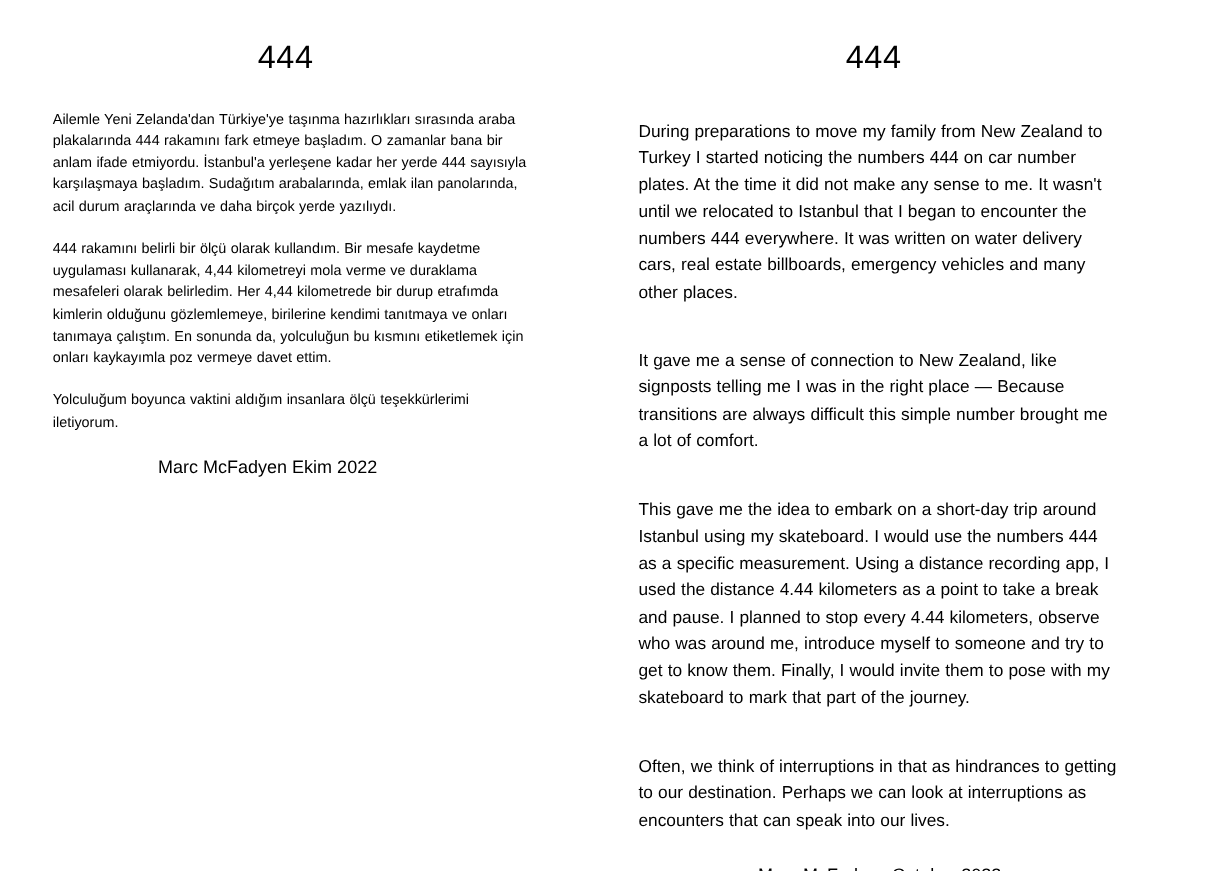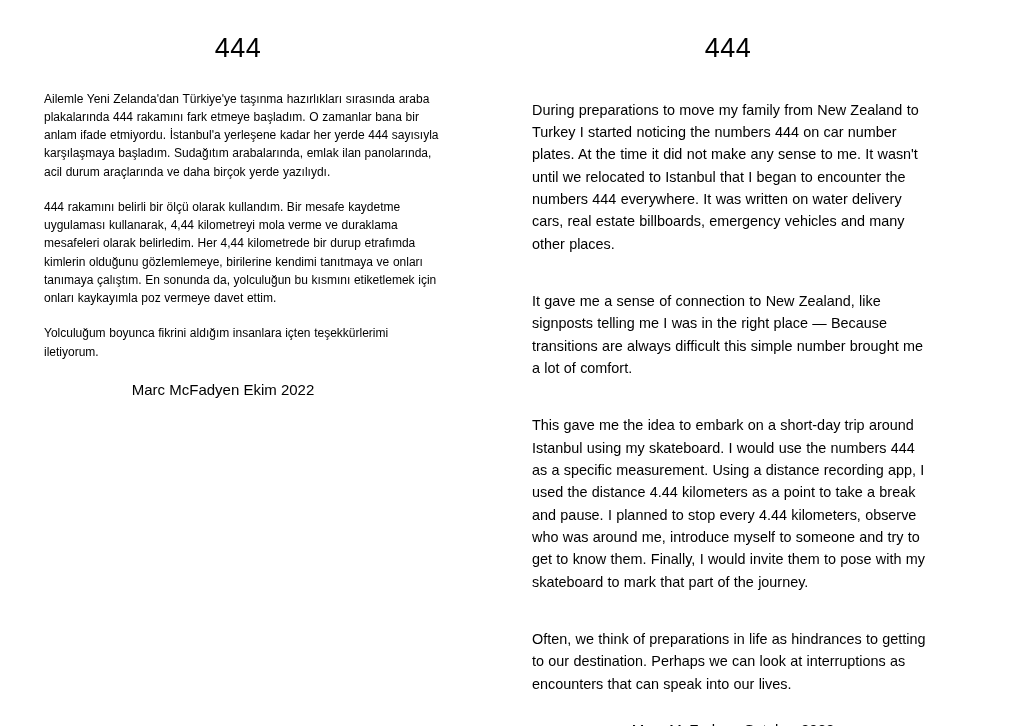--- a/index.html
+++ b/index.html
@@ -79,26 +79,26 @@
 </style>
 </head>
 <body>
 
 <div class="page">
 
   <div class="column left">
     <h1 class="col-title">444</h1>
     <p class="para">Ailemle Yeni Zelanda'dan Türkiye'ye taşınma hazırlıkları sırasında araba plakalarında 444 rakamını fark etmeye başladım. O zamanlar bana bir anlam ifade etmiyordu.  İstanbul'a yerleşene kadar her yerde 444 sayısıyla karşılaşmaya başladım. Sudağıtım arabalarında, emlak ilan panolarında, acil durum araçlarında ve daha birçok yerde yazılıydı.</p>
     <p class="para">444 rakamını belirli  bir ölçü olarak kullandım.  Bir mesafe kaydetme uygulaması kullanarak, 4,44 kilometreyi  mola verme ve duraklama mesafeleri olarak belirledim.  Her 4,44 kilometrede  bir durup etrafımda kimlerin  olduğunu gözlemlemeye, birilerine  kendimi  tanıtmaya ve onları  tanımaya çalıştım. En sonunda da, yolculuğun bu kısmını etiketlemek  için onları  kaykayımla poz vermeye davet ettim.</p>
-    <p class="para">Yolculuğum boyunca fikrini  aldığım insanlara içten  teşekkürlerimi iletiyorum.</p>
+    <p class="para">Yolculuğum boyunca vaktini  aldığım insanlara ölçü  teşekkürlerimi iletiyorum.</p>
     <p class="signature">Marc McFadyen Ekim 2022</p>
   </div>
 
   <div class="column right">
     <h1 class="col-title">444</h1>
     <p class="para">During preparations to move my family from  New Zealand to Turkey I started noticing  the numbers 444 on car number plates. At the time  it did  not make any sense to me. It wasn't until we relocated to Istanbul that  I began to encounter the numbers 444 everywhere. It was written  on water delivery cars, real estate billboards,  emergency vehicles and many other  places.</p>
     <p class="para">It gave me a sense of connection  to New Zealand, like signposts telling  me I was in the right  place — Because transitions are always difficult  this  simple number brought me a lot of comfort.</p>
     <p class="para">This gave me the idea to embark on a short-day trip  around Istanbul using my skateboard. I would  use the numbers 444 as a specific measurement. Using a distance recording app, I used the distance 4.44 kilometers  as a point  to take a break and pause. I planned to stop every 4.44 kilometers,  observe who was around me, introduce myself to someone and try  to get to know them. Finally, I would  invite them to pose with  my skateboard to mark that part of the journey.</p>
-    <p class="para">Often, we think of preparations  in life as hindrances to getting to our destination.  Perhaps we can look at interruptions  as encounters that  can speak into  our lives.</p>
+    <p class="para">Often, we think of interruptions  in that as hindrances to getting to our destination.  Perhaps we can look at interruptions  as encounters that  can speak into  our lives.</p>
     <p class="signature">Marc McFadyen October 2022</p>
   </div>
 
 </div>
 
 </body></html>

